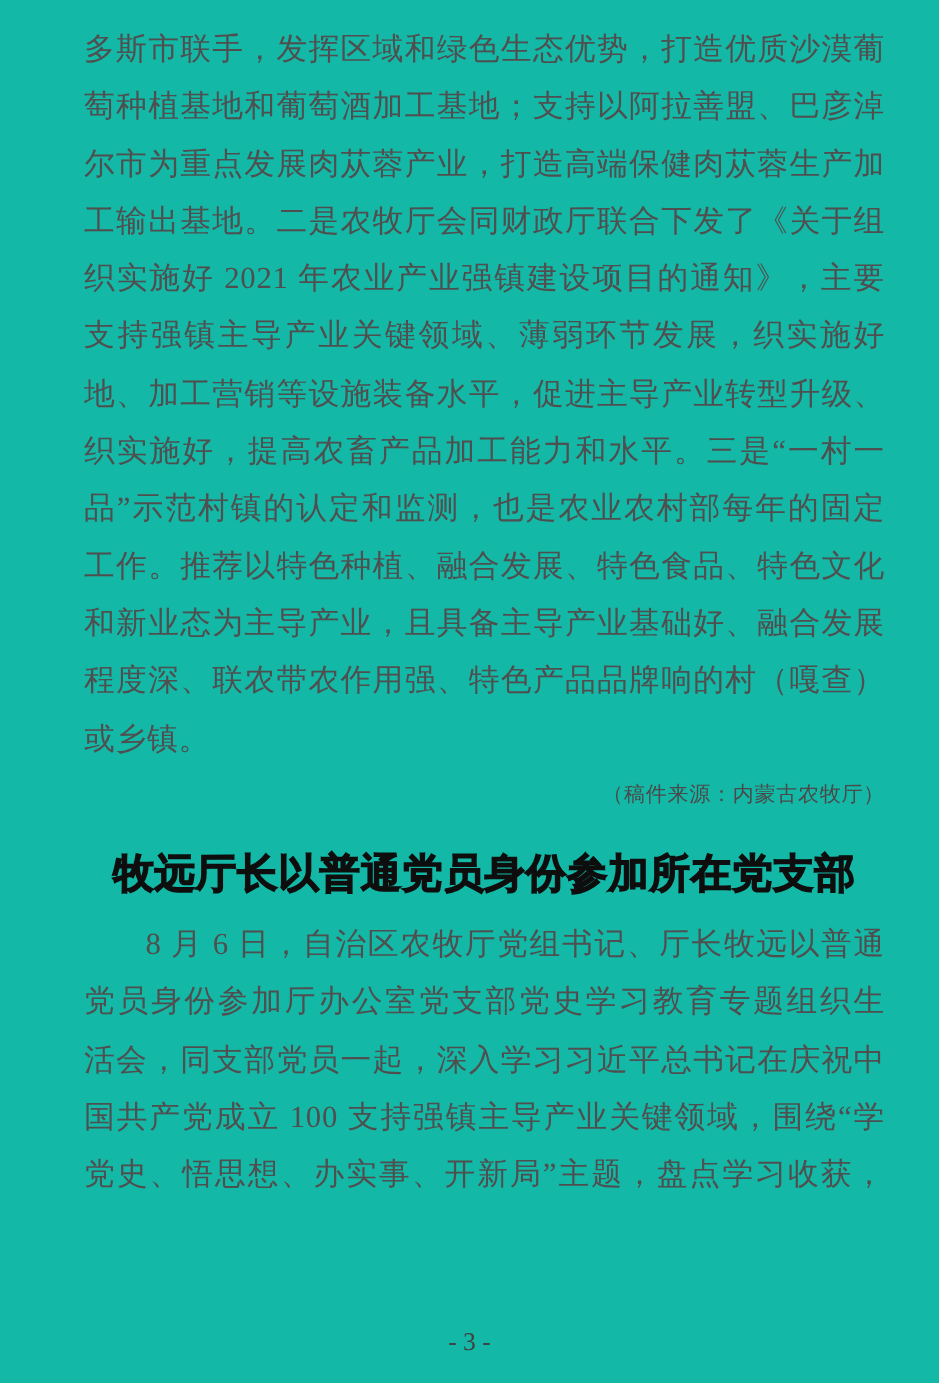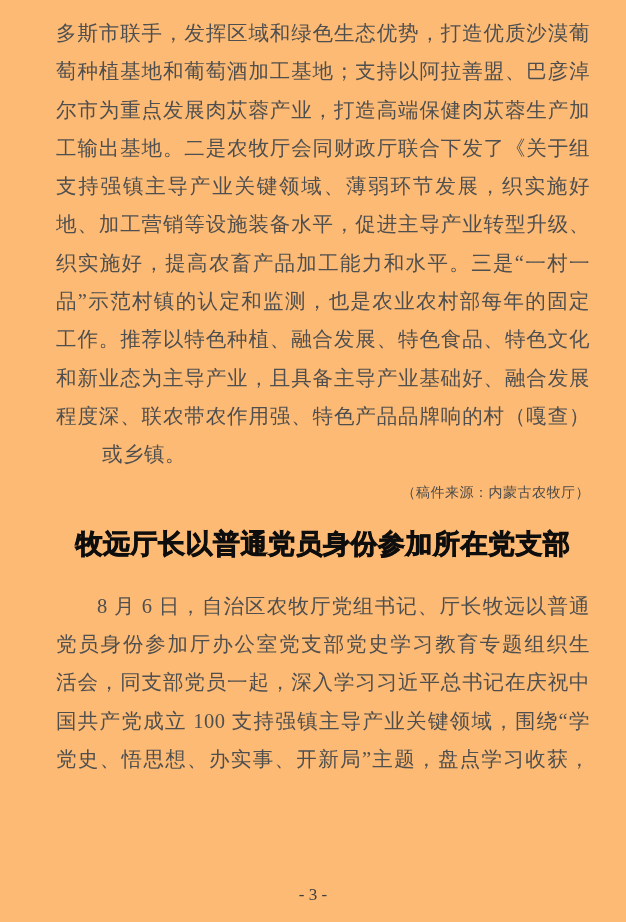--- a/index.html
+++ b/index.html
@@ -4,42 +4,41 @@
 <style>
   html, body {
     margin: 0;
     padding: 0;
     background: #ffffff;
   }
   .page {
     position: relative;
     width: 626px;
     height: 922px;
-    background: #fdba74;
+    background: #14b8a6;
     overflow: hidden;
     font-family: "Liberation Serif", "DejaVu Serif", serif;
   }
   .content {
     position: absolute;
     left: 56px;
     right: 36px;
     top: 14px;
   }
   .line {
     font-size: 20.5px;
     line-height: 38.3px;
     color: #4f4f4f;
     text-align: justify;
     text-align-last: justify;
     letter-spacing: 0.5px;
   }
   .line.p-last {
     text-align: right;
     text-align-last: left;
-    margin-left: 46px;
   }
   .line.indent {
     text-indent: 2em;
   }
   .attribution {
     font-size: 14px;
     line-height: 38.3px;
     color: #4a4a4a;
     text-align: center;
     text-align-last: right;
@@ -53,21 +52,20 @@
   .heading .h-line {
     font-family: "Liberation Sans", "DejaVu Sans", sans-serif;
     font-weight: 900;
     font-size: 27px;
     line-height: 57px;
     color: #0e0e0e;
     -webkit-text-stroke: 0.8px #0e0e0e;
     letter-spacing: 0.5px;
   }
   .para2 {
-    margin-top: 14px;
   }
   .footer {
     position: absolute;
     left: 0;
     right: 0;
     top: 884px;
     text-align: center;
     font-size: 17px;
     line-height: 22px;
     color: #3f3f3f;
@@ -78,20 +76,21 @@
 <body>
 
 <div class="page">
   <div class="content">
 
     <div>
       <div class="line">多斯市联手，发挥区域和绿色生态优势，打造优质沙漠葡</div>
       <div class="line">萄种植基地和葡萄酒加工基地；支持以阿拉善盟、巴彦淖</div>
       <div class="line">尔市为重点发展肉苁蓉产业，打造高端保健肉苁蓉生产加</div>
       <div class="line">工输出基地。二是农牧厅会同财政厅联合下发了《关于组</div>
+      <div class="line">织实施好 2021 年农业产业强镇建设项目的通知》，主要</div>
       <div class="line">支持强镇主导产业关键领域、薄弱环节发展，织实施好</div>
       <div class="line">地、加工营销等设施装备水平，促进主导产业转型升级、</div>
       <div class="line">织实施好，提高农畜产品加工能力和水平。三是“一村一</div>
       <div class="line">品”示范村镇的认定和监测，也是农业农村部每年的固定</div>
       <div class="line">工作。推荐以特色种植、融合发展、特色食品、特色文化</div>
       <div class="line">和新业态为主导产业，且具备主导产业基础好、融合发展</div>
       <div class="line">程度深、联农带农作用强、特色产品品牌响的村（嘎查）</div>
       <div class="line p-last">或乡镇。</div>
     </div>
 

